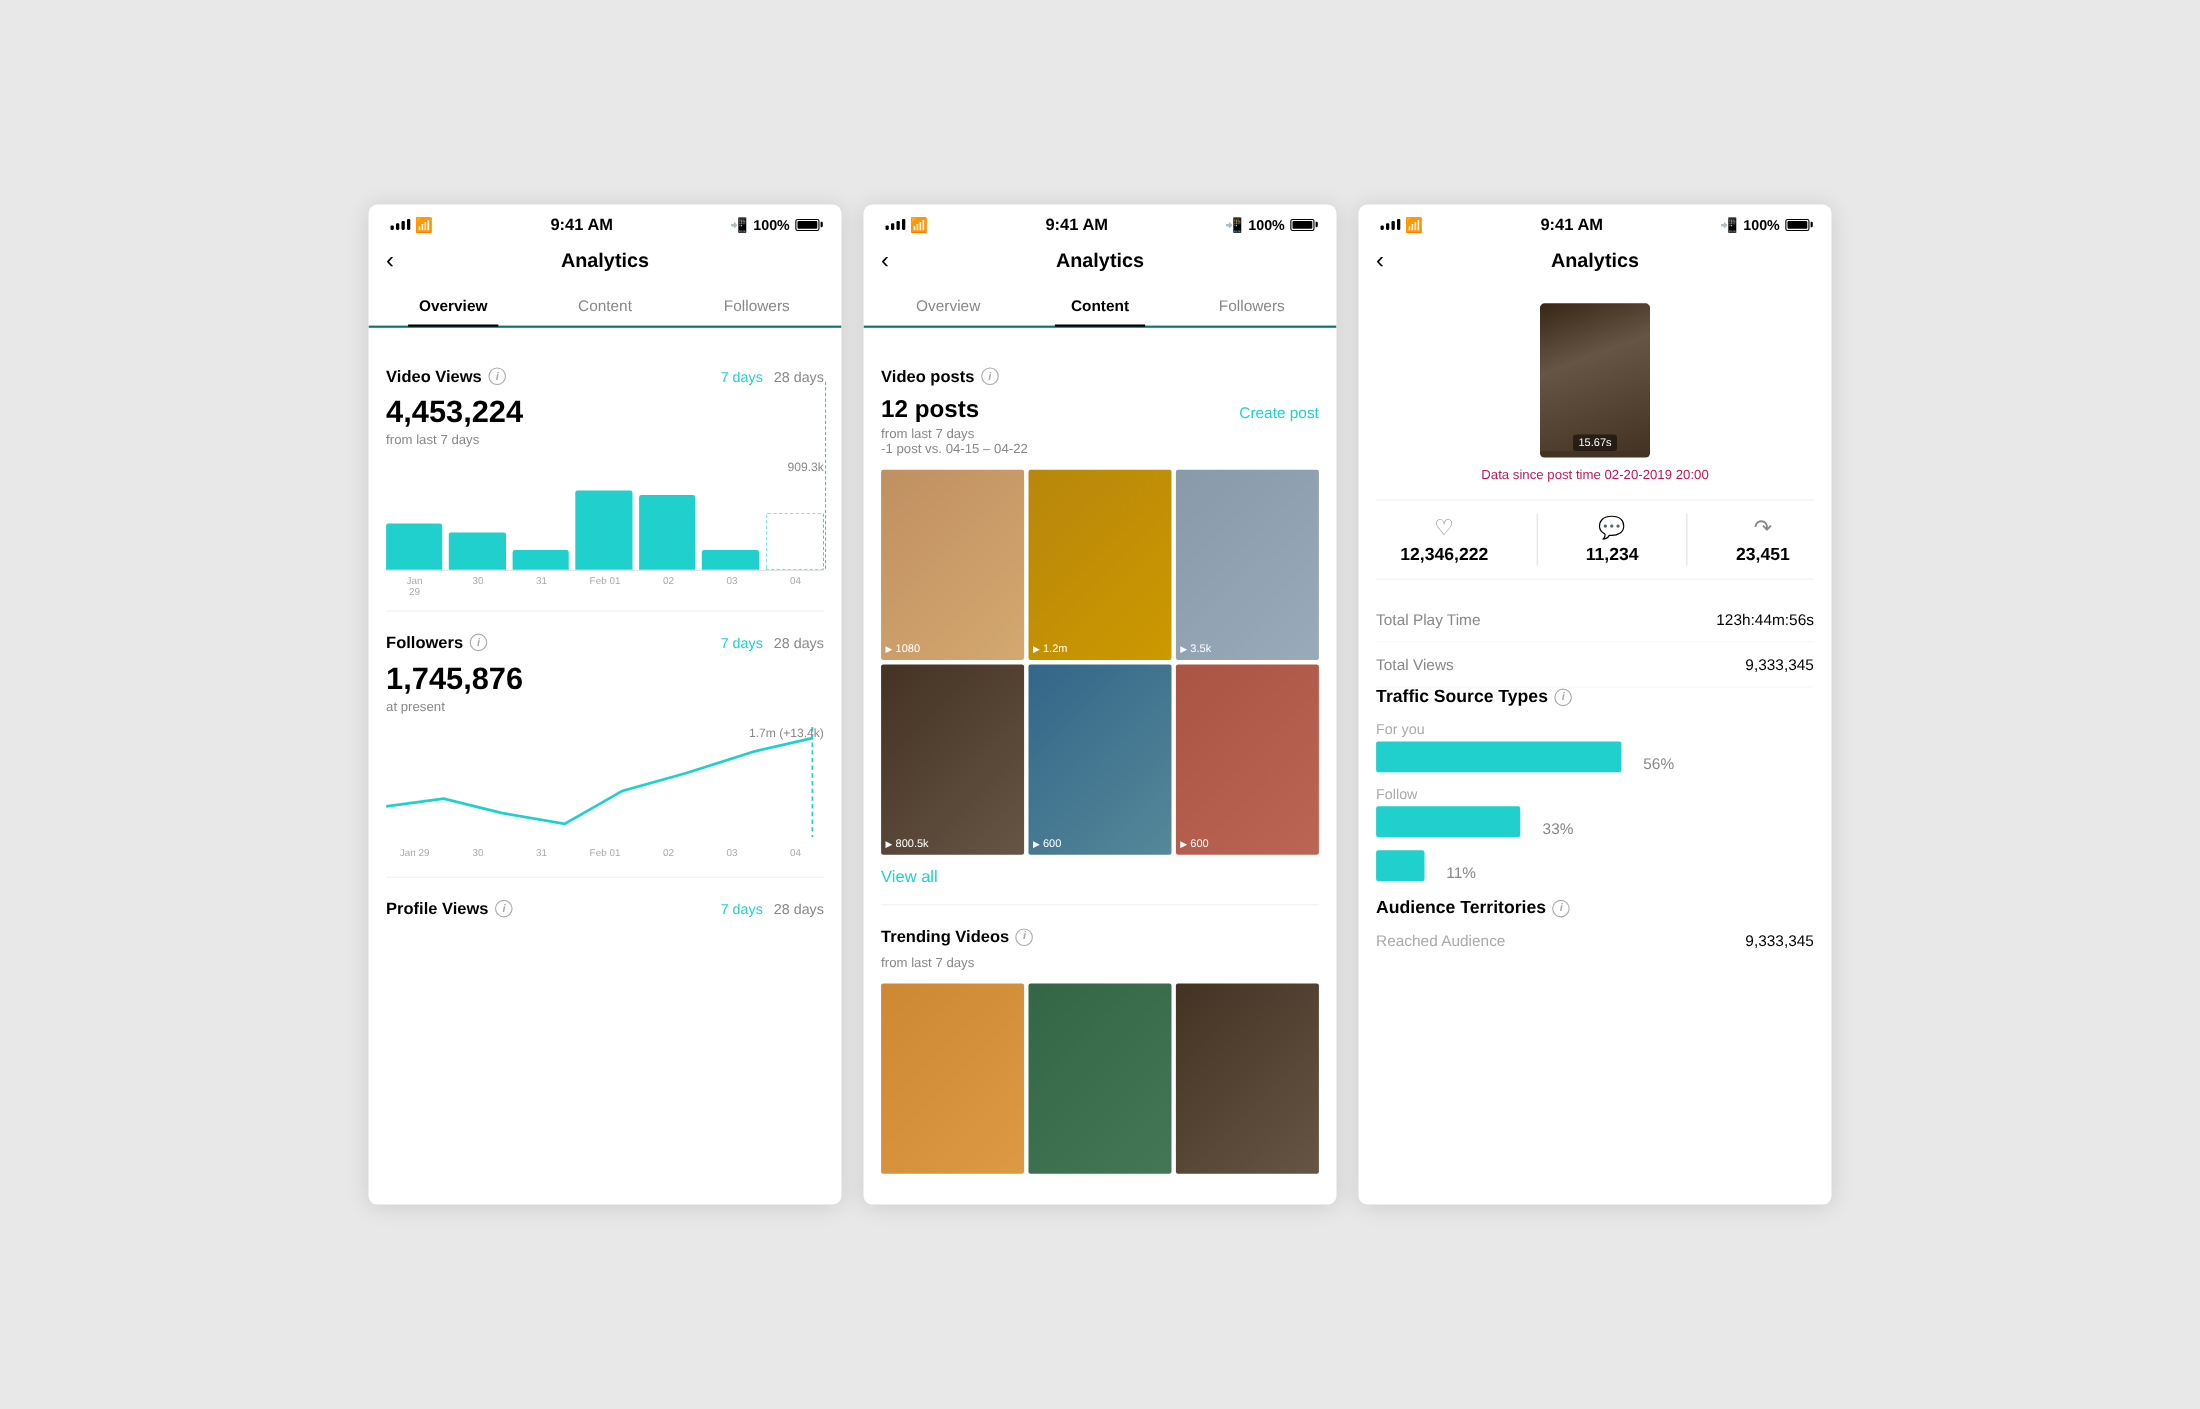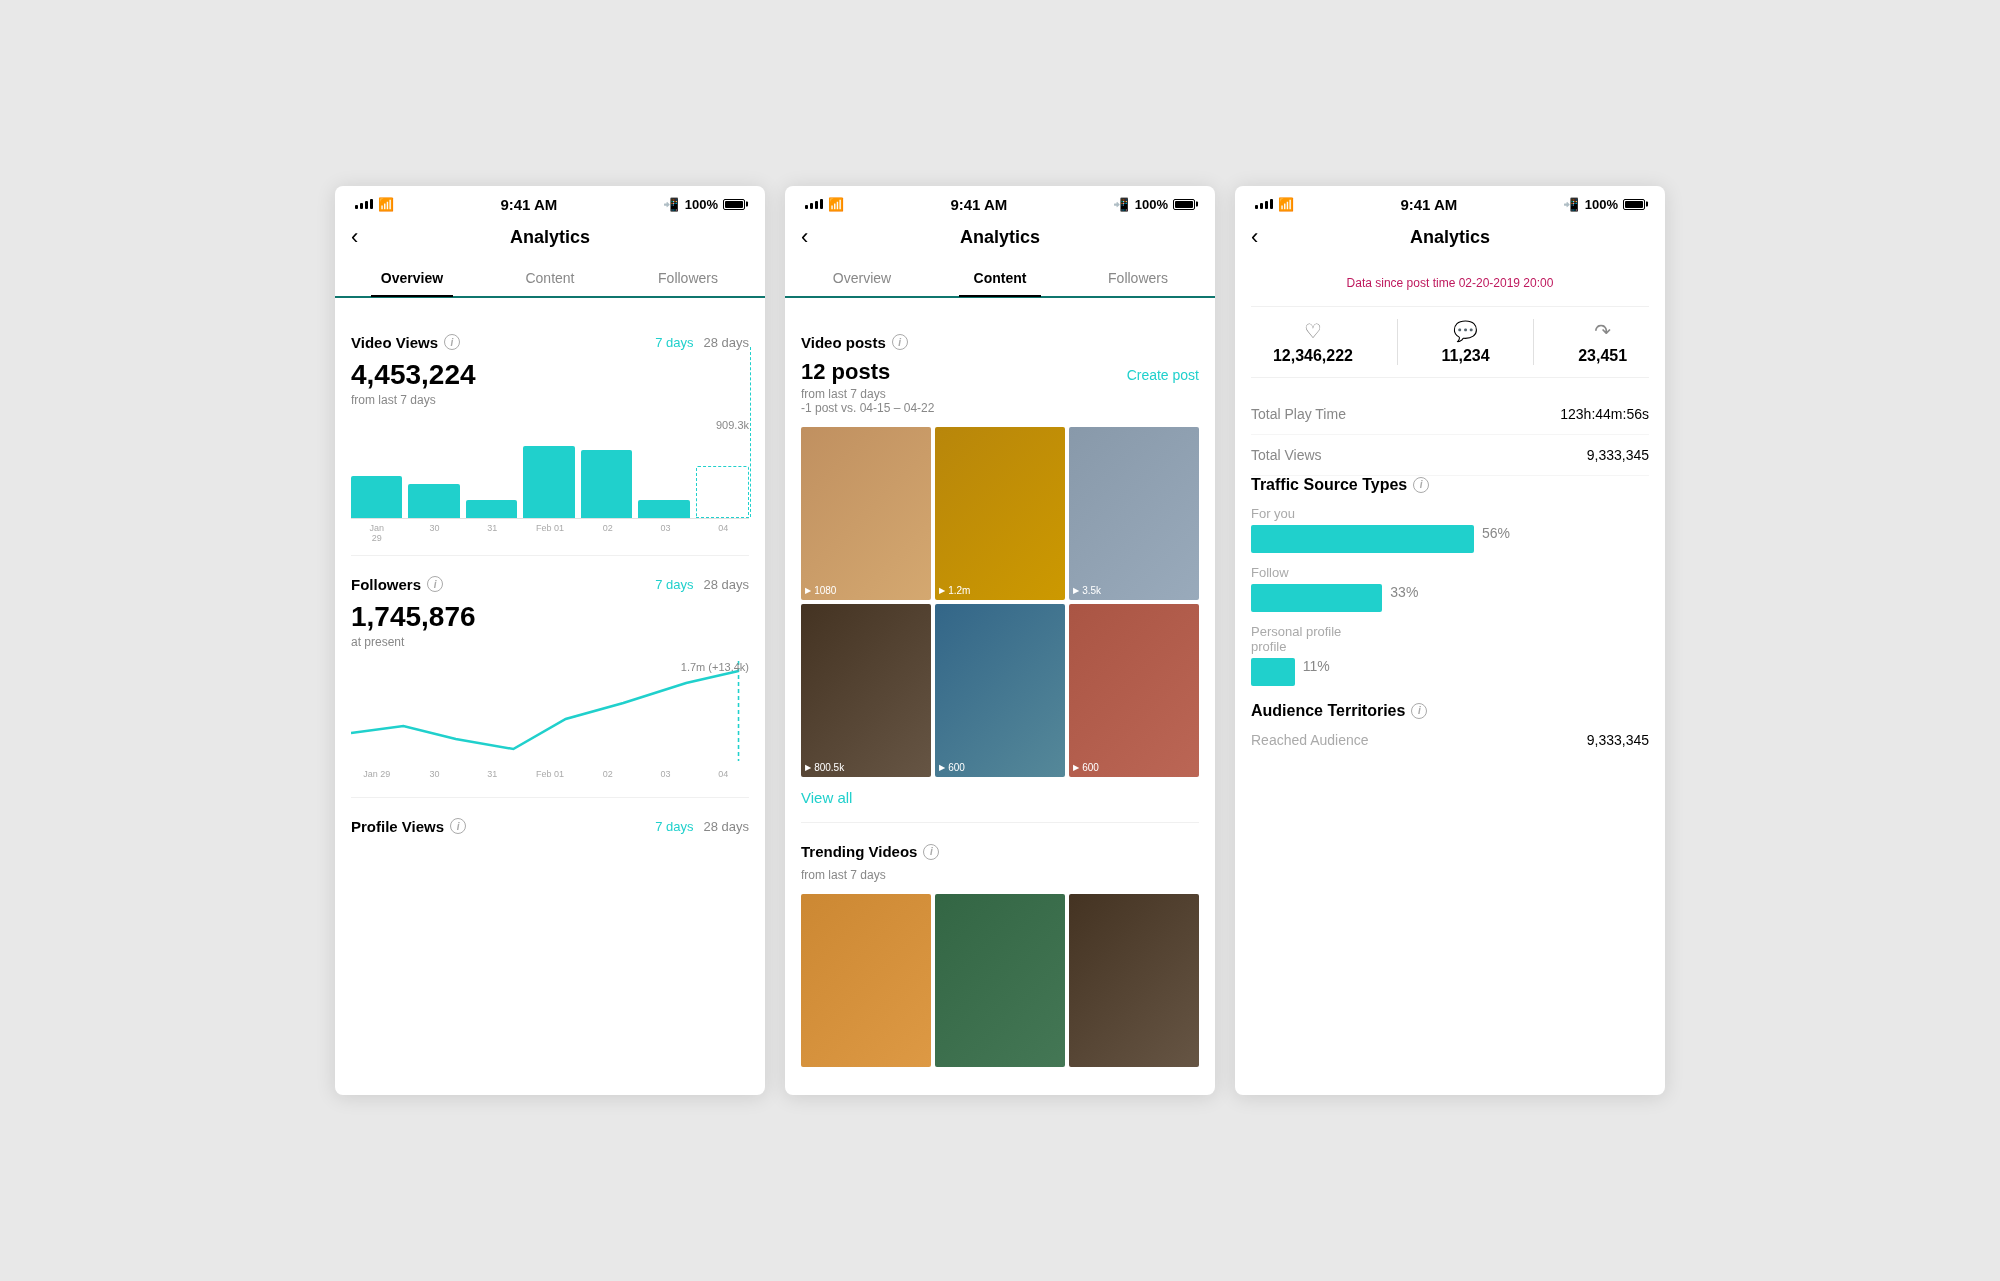--- a/index.html
+++ b/index.html
@@ -315,22 +315,22 @@
     .traffic-bar-row {
       margin-bottom: 12px;
     }
     .traffic-bar-label {
       font-size: 13px;
       color: #aaa;
       margin-bottom: 4px;
     }
     .traffic-bar-track {
       display: flex;
-      align-items: flex-start;
-      gap: 8px;
+      align-items: flex-end;
+      gap: 20px;
     }
     .traffic-bar-fill {
       height: 28px;
       background: #20d0cc;
       border-radius: 2px;
     }
     .traffic-pct {
       font-size: 14px;
       color: #888;
     }
@@ -612,20 +612,24 @@
       </div>
     </div>
 
     <div class="header">
       <span class="back-btn">‹</span>
       <span class="header-title">Analytics</span>
     </div>
 
     <div class="screen-content">
 
+      <div class="post-thumbnail">
+        <div class="post-thumb-inner"></div>
+        <span class="post-duration">15.67s</span>
+      </div>
       <div class="data-since">Data since post time 02-20-2019 20:00</div>
 
       <div class="engagement-row">
         <div class="engagement-item">
           <span class="engagement-icon">♡</span>
           <span class="engagement-val">12,346,222</span>
         </div>
         <div style="width:1px; background:#e0e0e0;"></div>
         <div class="engagement-item">
           <span class="engagement-icon">💬</span>
@@ -663,21 +667,20 @@
 
         <div class="traffic-bar-row">
           <div class="traffic-bar-label">Follow</div>
           <div class="traffic-bar-track">
             <div class="traffic-bar-fill" style="width:33%;"></div>
             <span class="traffic-pct">33%</span>
           </div>
         </div>
 
         <div class="traffic-bar-row">
-          <div class="traffic-bar-label">Personal profile<br>profile</div>
           <div class="traffic-bar-track">
             <div class="traffic-bar-fill" style="width:11%;"></div>
             <span class="traffic-pct">11%</span>
           </div>
         </div>
       </div>
 
       <div>
         <div class="audience-title">
           <span>Audience Territories</span>

